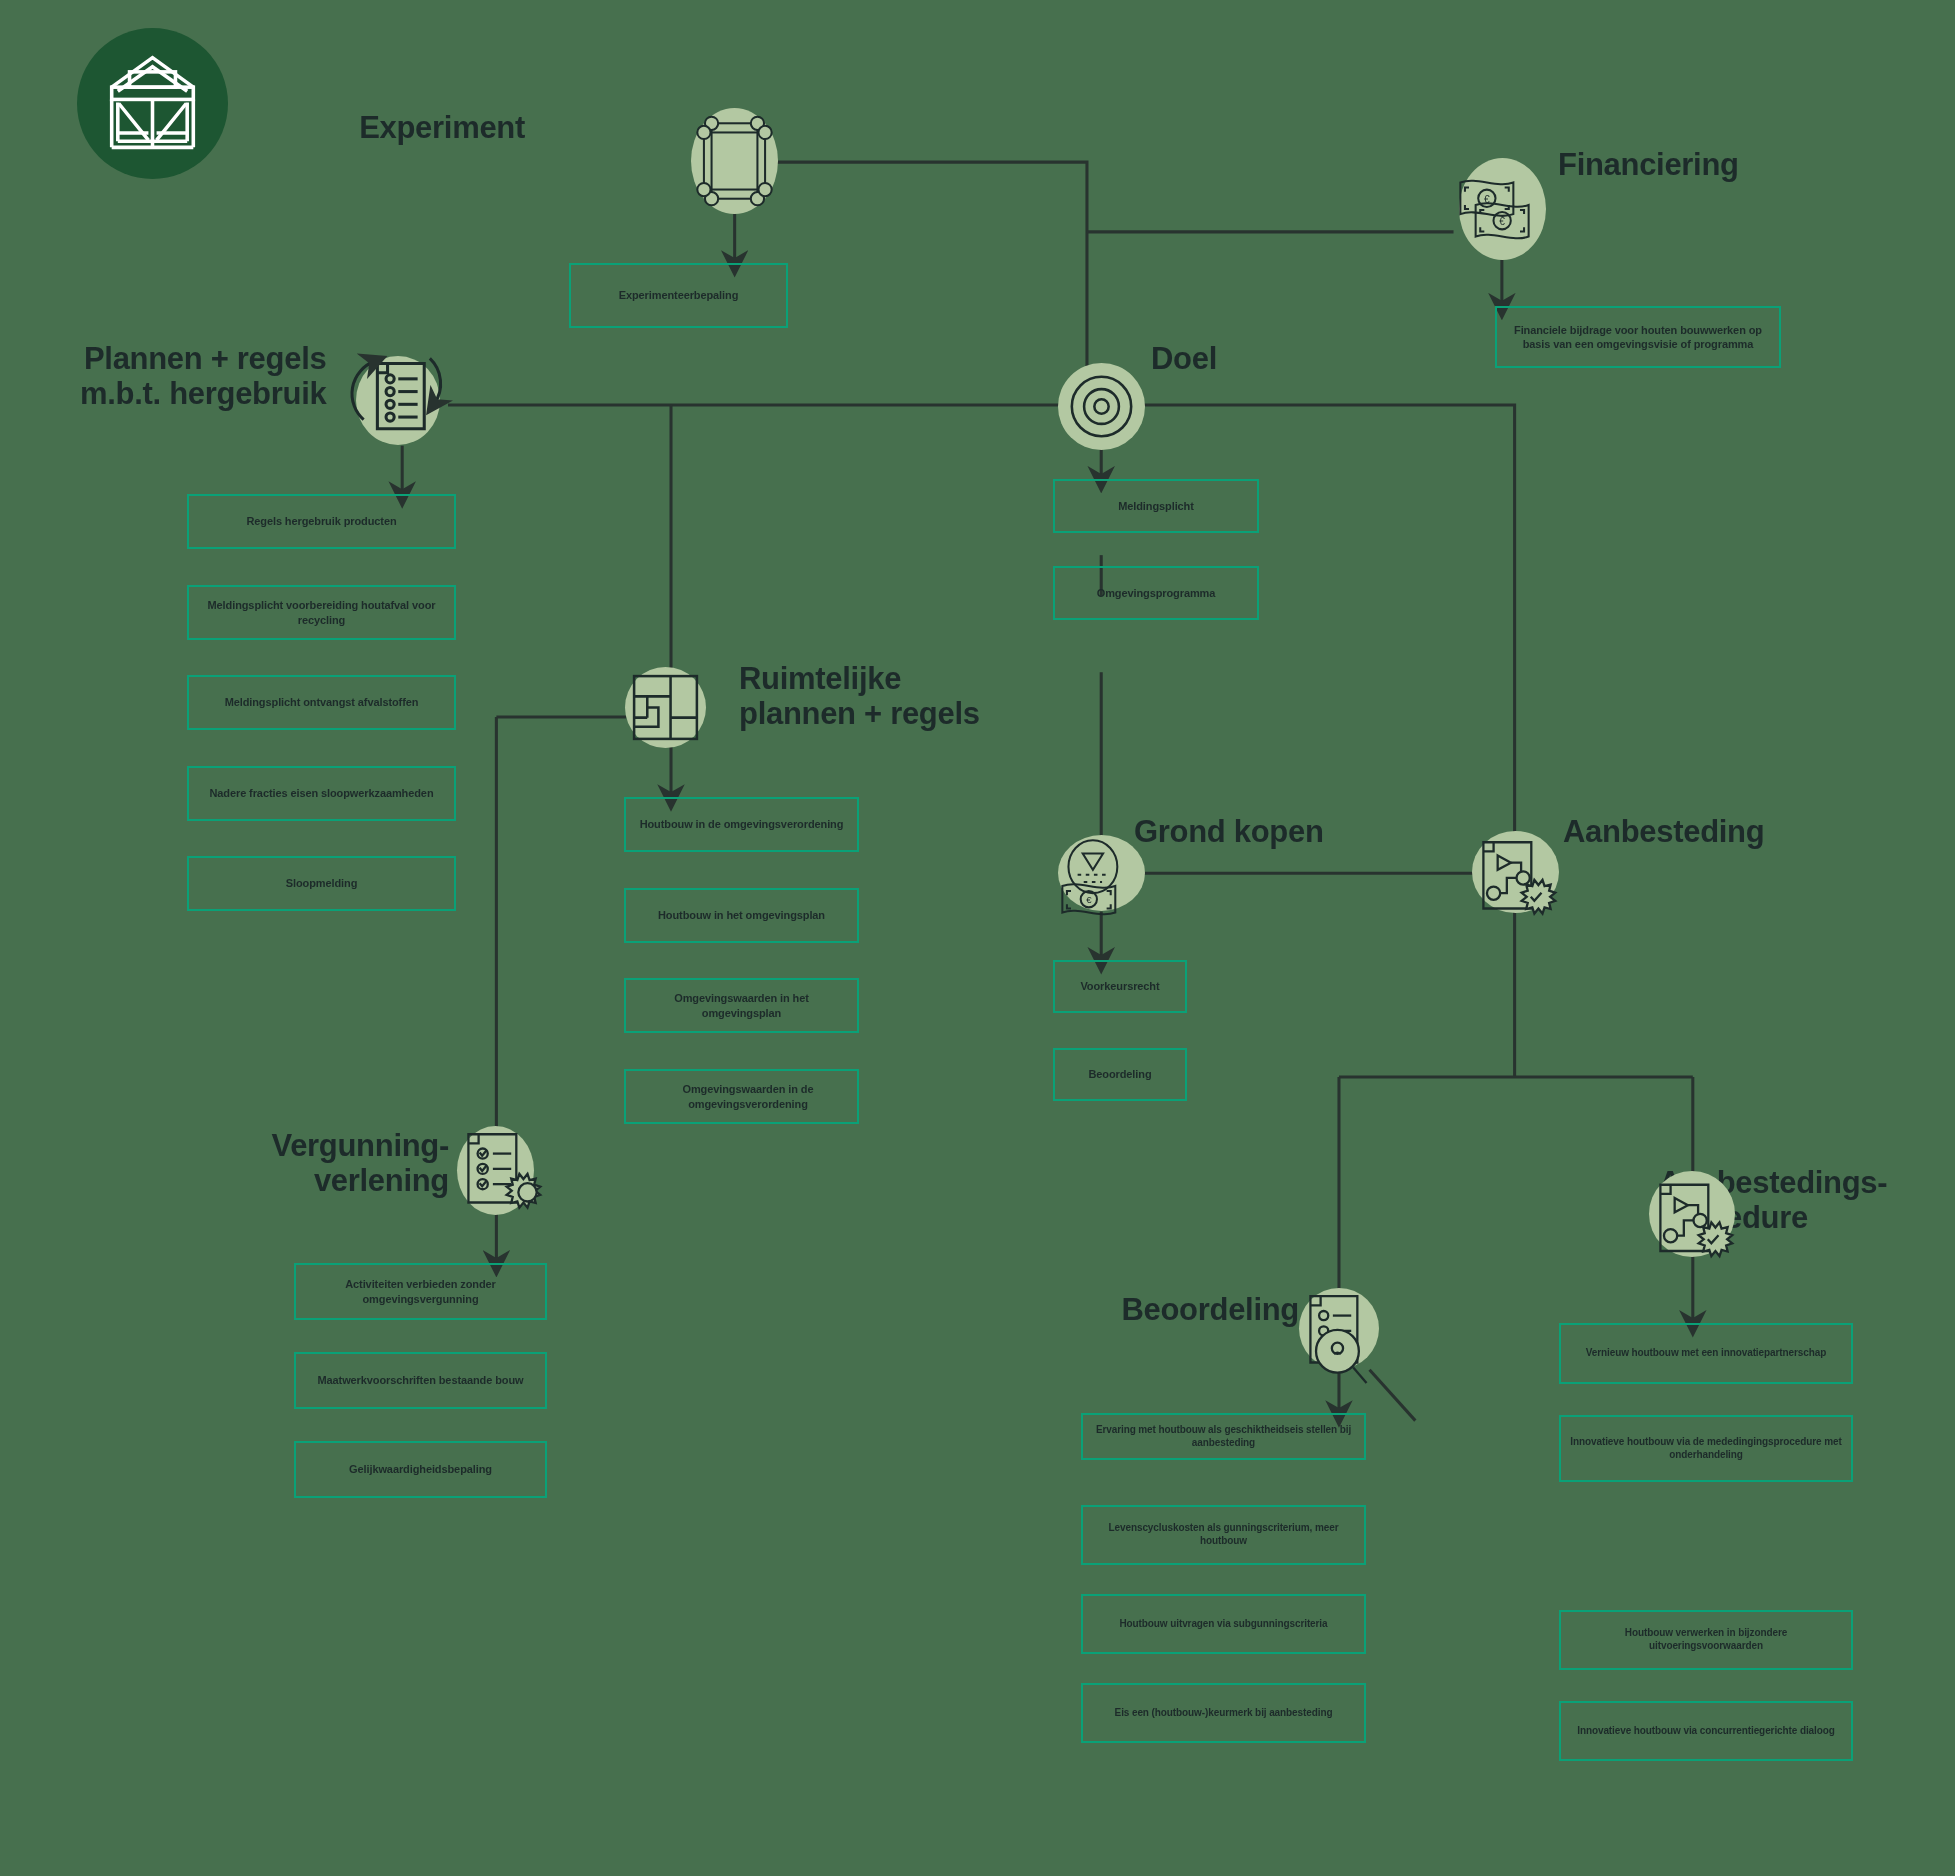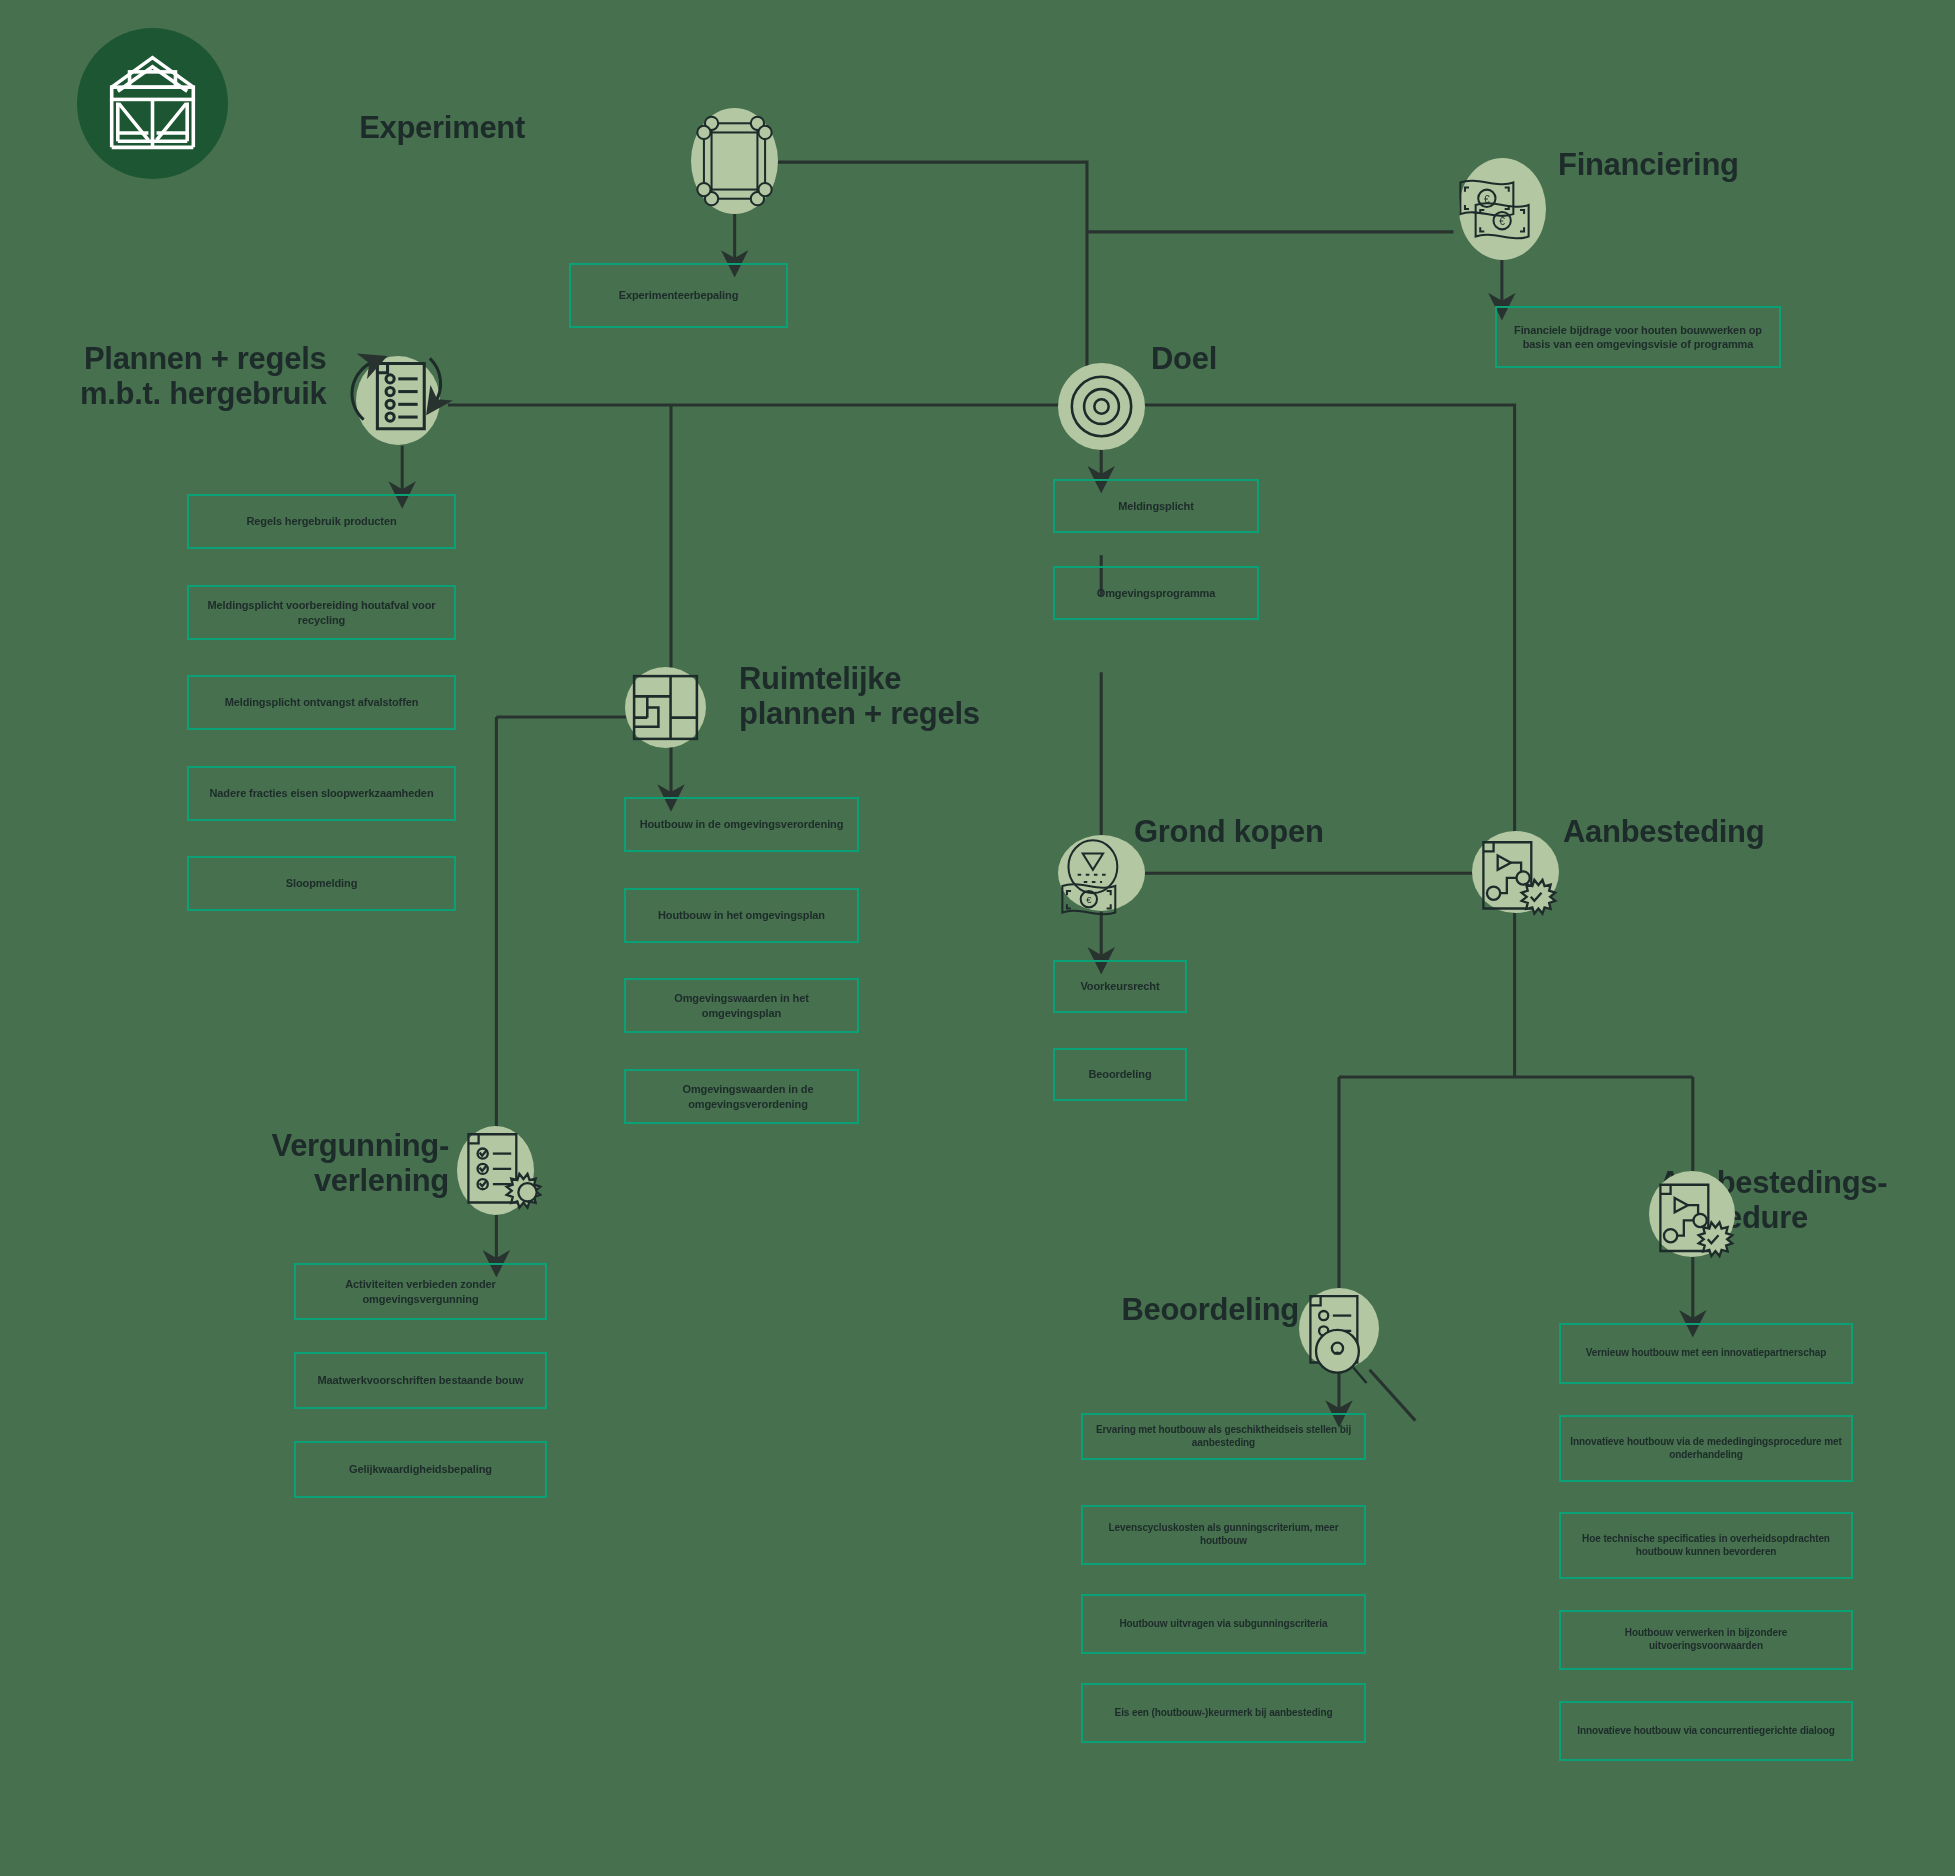--- a/index.html
+++ b/index.html
@@ -319,18 +319,17 @@
         <path d="M96,62 L116,62 L116,92 L88,92 L88,122 L66,122"></path>
         <circle cx="120" cy="92" r="13" fill="#b3c8a2"></circle>
         <circle cx="62" cy="122" r="13" fill="#b3c8a2"></circle>
         <path d="M150,106 l8,-10 l4,12 l12,-3 l-3,12 l12,4 l-10,8 l10,8 l-12,4 l3,12 l-12,-3 l-4,12 l-8,-10 l-8,10 l-4,-12 l-12,3 l3,-12 l-12,-4 l10,-8 l-10,-8 l12,-4 l-3,-12 l12,3 l4,-12 Z" fill="#b3c8a2"></path>
         <path d="M135,129 l7,8 l14,-16"></path>
       </g>
     </svg>
   </div>
   <div class="box big" style="left:1559px;top:1323px;width:294px;height:61px;">Vernieuw houtbouw met een innovatiepartnerschap</div>
   <div class="box big" style="left:1559px;top:1415px;width:294px;height:67px;">Innovatieve houtbouw via de mededingingsprocedure met onderhandeling</div>
-  <div class="box big" style="left:1559px;top:1512px;width:294px;height:67px;">Hoe technische specificaties in overheidsopdrachten houtbouw kunnen bevorderen</div>
   <div class="box big" style="left:1559px;top:1610px;width:294px;height:60px;">Houtbouw verwerken in bijzondere uitvoeringsvoorwaarden</div>
   <div class="box big" style="left:1559px;top:1701px;width:294px;height:60px;">Innovatieve houtbouw via concurrentiegerichte dialoog</div>
 
 </div>
 
 
 </body></html>

